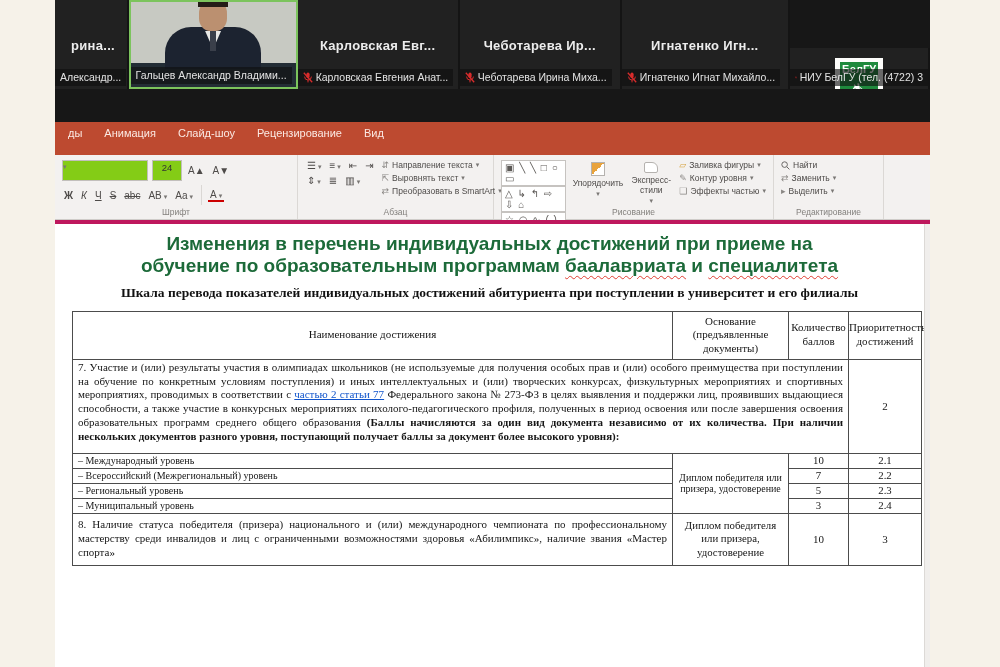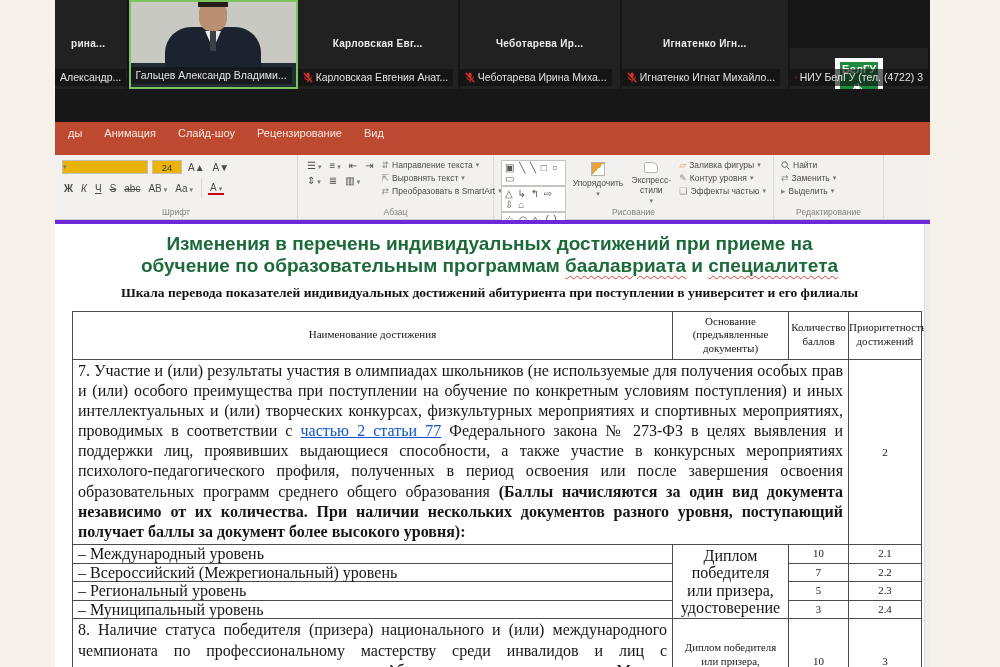--- a/index.html
+++ b/index.html
@@ -7,21 +7,21 @@
               font-family:"Liberation Sans", sans-serif; }
   .frame { position:absolute; left:55px; top:0; width:875px; height:667px; }
 
   
   .strip { height:122px; background:#171717; }
   .tiles { display:flex; height:89px; }
   .tile { position:relative; background:#212121; border-right:2px solid #141414; overflow:hidden; }
   .tile.active { border:2px solid #7cc45d; }
   .t0{width:74px;} .t1{width:170px;} .t2{width:163px;} .t3{width:163px;} .t4{width:169px;} .t5{width:141px;margin-top:48px;}
   .center-name { position:absolute; top:38px; left:0; right:0; text-align:center;
-                 color:#ececec; font-weight:bold; font-size:10px; letter-spacing:.3px; white-space:nowrap; }
+                 color:#ececec; font-weight:bold; font-size:13px; letter-spacing:.3px; white-space:nowrap; }
   .t0 .center-name { text-align:left; padding-left:16px; }
   .bottom-label { position:absolute; left:0; bottom:3px; max-width:100%;
                   background:rgba(15,15,15,.62); color:#e2e2e2; font-size:10.5px;
                   padding:2px 5px 3px; display:flex; align-items:flex-end; gap:3px;
                   white-space:nowrap; overflow:hidden; }
   
   .video { position:absolute; inset:0; background:linear-gradient(#c7c9c2 0 72%, #232d35 72% 100%); }
   .suit { position:absolute; bottom:18px; left:50%; transform:translateX(-50%);
           width:96px; height:42px; background:#1c2330; border-radius:26px 26px 0 0; }
   .shirt { position:absolute; bottom:38px; left:50%; transform:translateX(-50%);
@@ -44,58 +44,58 @@
   .ppt-tab { padding:3px 11px 16px; cursor:default; }
   .tellme { display:flex; align-items:center; gap:5px; padding:3px 10px 4px; }
 
   
   .ribbon { height:65px; background:#f3f1f0; border-bottom:1px solid #cfccc9;
             display:flex; color:#565351; font-size:9px; }
   .rgroup { position:relative; border-right:1px solid #dbd8d5; padding:5px 7px 14px; }
   .rgroup-label { position:absolute; bottom:2px; left:0; right:0; text-align:center;
                   font-size:8.5px; color:#83807d; }
   .rrow { display:flex; align-items:center; gap:4px; margin-bottom:4px; }
-  .combo { width:86px; height:14px; background:#eab308; border:1px solid #c2bfbc; }
+  .combo { width:86px; height:21px; background:#84cc16; border:1px solid #c2bfbc; }
   .combo.small { width:30px; text-align:center; font-size:9.5px; line-height:14px; color:#333; }
   .rbtn { font-size:10px; color:#4e4b49; padding:0 2px; white-space:nowrap; }
   .rbtn.bold{font-weight:bold;} .rbtn.it{font-style:italic;} .rbtn.un{text-decoration:underline;}
   .rbtn.st{text-decoration:line-through;}
   .dd::after { content:" ▾"; font-size:7px; color:#7a7774; }
   .vline { width:1px; height:20px; background:#dad7d4; margin:0 2px; }
   .txtbtn { font-size:8.5px; color:#4e4b49; white-space:nowrap; margin-bottom:3px; display:flex; gap:3px; align-items:center; }
   .txtbtn .mini { color:#8a8784; font-size:9px; }
   .shapebox { background:#fff; border:1px solid #c6c3c0; padding:1px 3px; line-height:11px;
               font-size:10px; color:#5c5956; letter-spacing:1px; }
   .bigbtn { display:flex; flex-direction:column; align-items:center; width:52px; text-align:center;
             font-size:8.5px; color:#4e4b49; gap:2px; padding-top:2px; }
   .bigicon { width:16px; height:14px; }
   .arr-icon { width:14px; height:14px; background:linear-gradient(135deg,#e8a33d 0 50%, #fff 50%);
               border:1px solid #b5b2af; }
   .quick-icon { width:14px; height:12px; background:#fff; border:1px solid #b5b2af; border-radius:2px 6px 2px 2px; }
 
   
-  .work { position:relative; height:447px; background:#6d28d9; }
+  .work { position:relative; height:447px; background:#be185d; }
   .slide { position:absolute; left:0; top:4px; width:869px; height:443px; background:#fff; }
   .scrollbar { position:absolute; right:0; top:4px; width:6px; height:443px; background:#f0eeec; border-left:1px solid #dcd9d6; }
 
   .slide-title { margin-top:9px; text-align:center; font-weight:bold; font-size:19px;
                  line-height:1.18; color:#1c6a39; }
   .misspell { text-decoration:underline wavy #e03c31; text-decoration-thickness:1px; text-underline-offset:3px; }
   .slide-sub { width:818px; margin:7px auto 0; text-align:center; font-weight:bold;
                font-size:13.5px; line-height:1.25; color:#111;
                font-family:"Liberation Serif", serif; }
 
   table.ach { border-collapse:collapse; margin:9px 0 0 17px; width:849px;
               font-family:"Liberation Serif", serif; color:#161616; table-layout:fixed; }
   .ach td, .ach th { border:1px solid #4c4c4c; font-weight:normal; }
   .ach th { font-size:11px; text-align:center; vertical-align:middle; height:48px; line-height:1.25; }
-  .cell-just { font-size:16px; text-align:justify; vertical-align:top; padding:1px 5px 2px;
+  .cell-just { font-size:11px; text-align:justify; vertical-align:top; padding:1px 5px 2px;
                line-height:1.26; }
   .cell-center { text-align:center; vertical-align:middle; font-size:11px; }
-  .lvl td { height:15px; font-size:16px; padding:0 5px; line-height:1.1; }
+  .lvl td { height:15px; font-size:10px; padding:0 5px; line-height:1.1; }
   .lvl .cell-center { font-size:10.8px; }
   .doc-cell { text-align:center; vertical-align:middle; font-size:10.8px; line-height:1.25; padding:0 3px; }
   a.lawlink { color:#1155cc; text-decoration:underline; }
   .bnote { font-weight:bold; }
 </style>
 </head>
 <body>
 
 <div class="frame">
 

